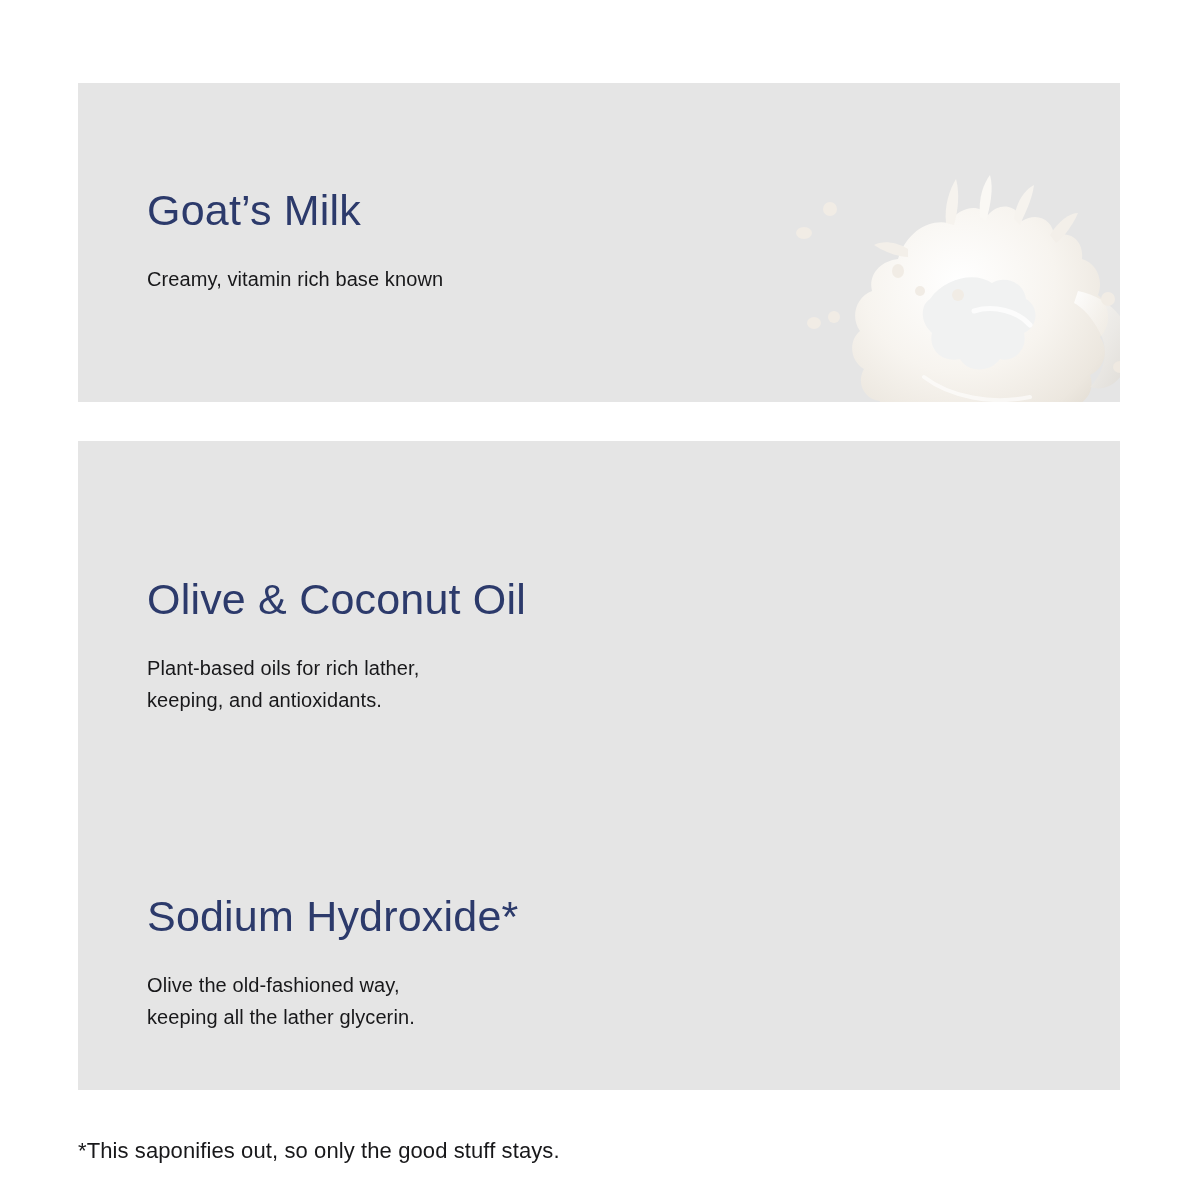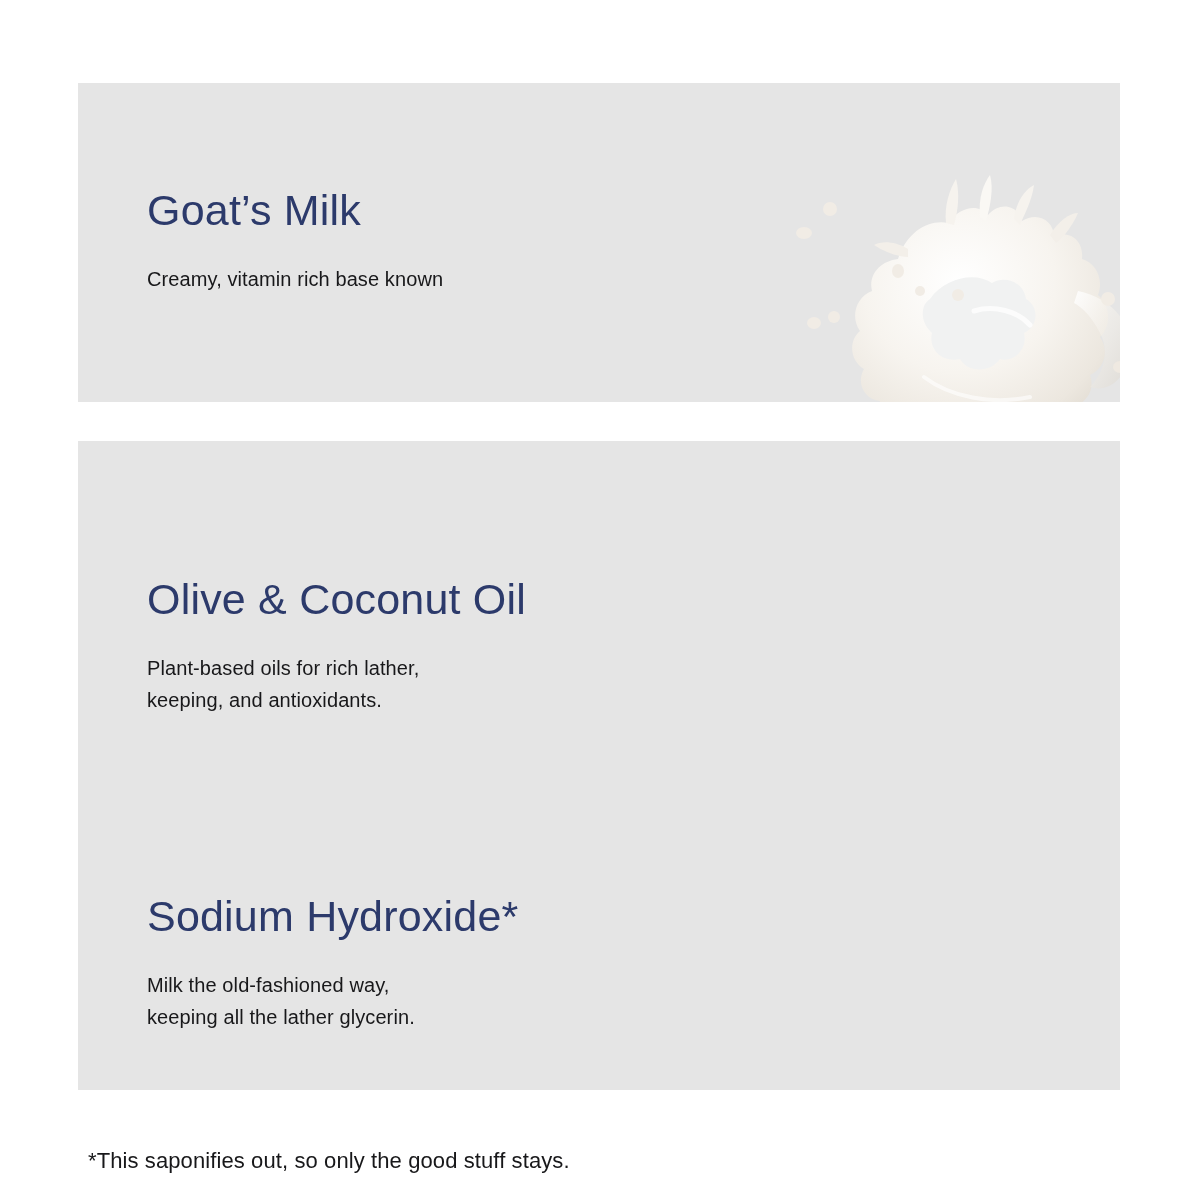--- a/index.html
+++ b/index.html
@@ -73,21 +73,21 @@
 
   
   .footnote {
     position: absolute;
     left: 78px;
     top: 1137px;
     color: #18181a;
     font-size: 22px;
     line-height: 1.3;
     letter-spacing: 0.1px;
-    margin: 10px;
+    margin: 0;
     white-space: nowrap;
   }
 </style>
 </head>
 <body>
 
 <div class="page">
 
   <div class="card" id="card-0">
     <div class="card-text">
@@ -186,20 +186,20 @@
     <div class="card-text">
       <h2 class="card-title">Olive &amp; Coconut Oil</h2>
       <p class="card-desc"><span>Plant-based oils for rich lather,</span><br><span>keeping, and antioxidants.</span></p>
     </div>
 
   </div>
 
   <div class="card" id="card-2">
     <div class="card-text">
       <h2 class="card-title">Sodium Hydroxide*</h2>
-      <p class="card-desc"><span>Milk the old-fashioned way,</span><br><span>keeping all the lather glycerin.</span></p>
+      <p class="card-desc"><span>Olive the old-fashioned way,</span><br><span>keeping all the lather glycerin.</span></p>
     </div>
 
   </div>
 
   <p class="footnote">*This saponifies out, so only the good stuff stays.</p>
 
 </div>
 
 </body></html>

